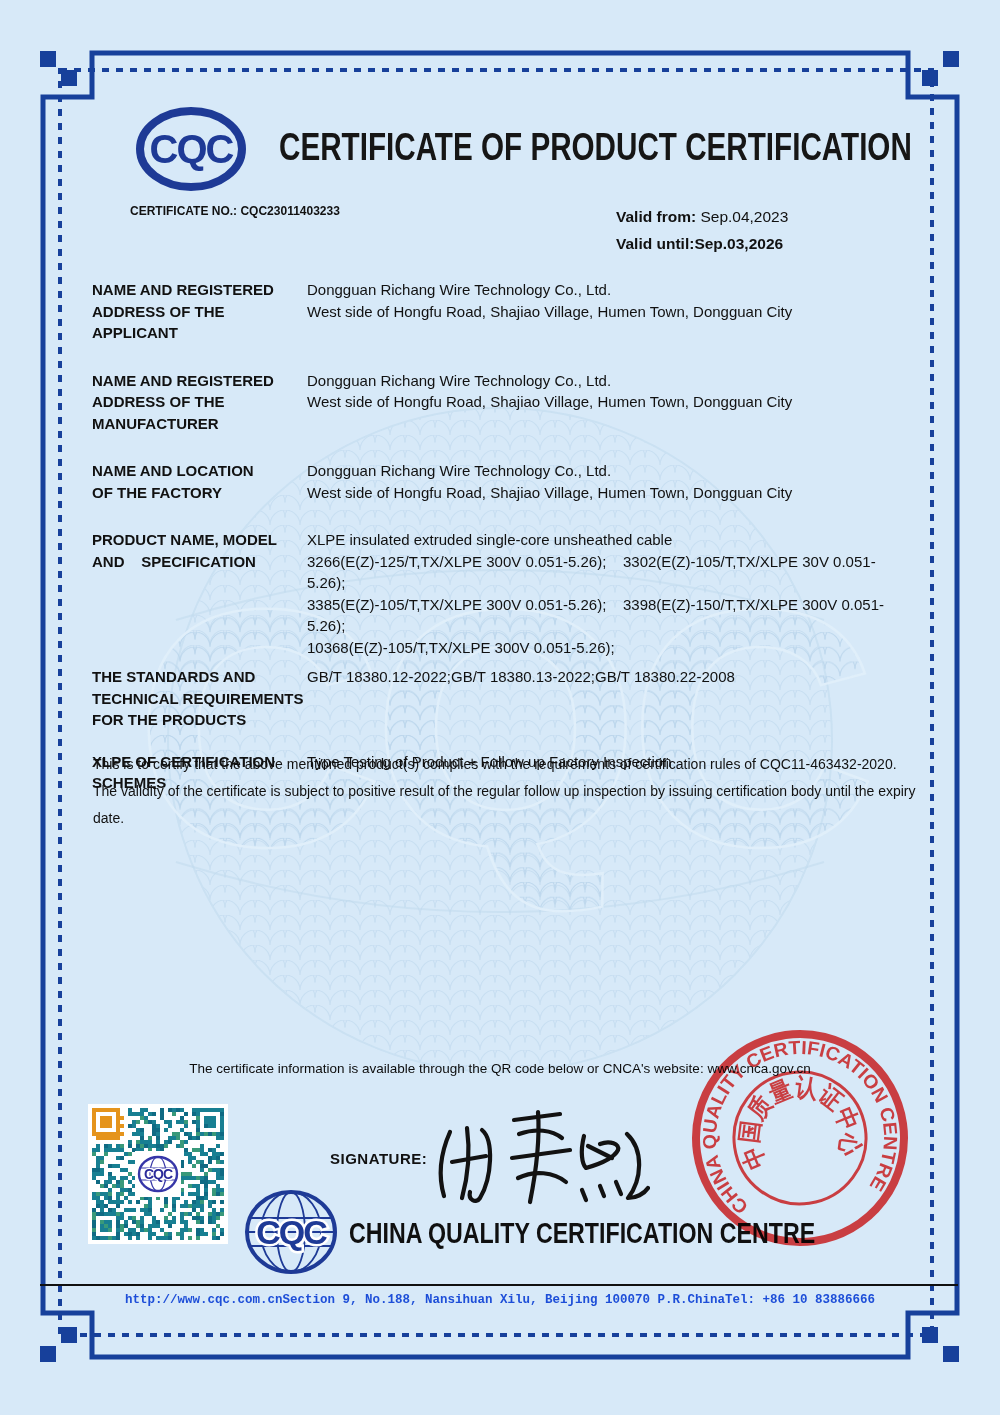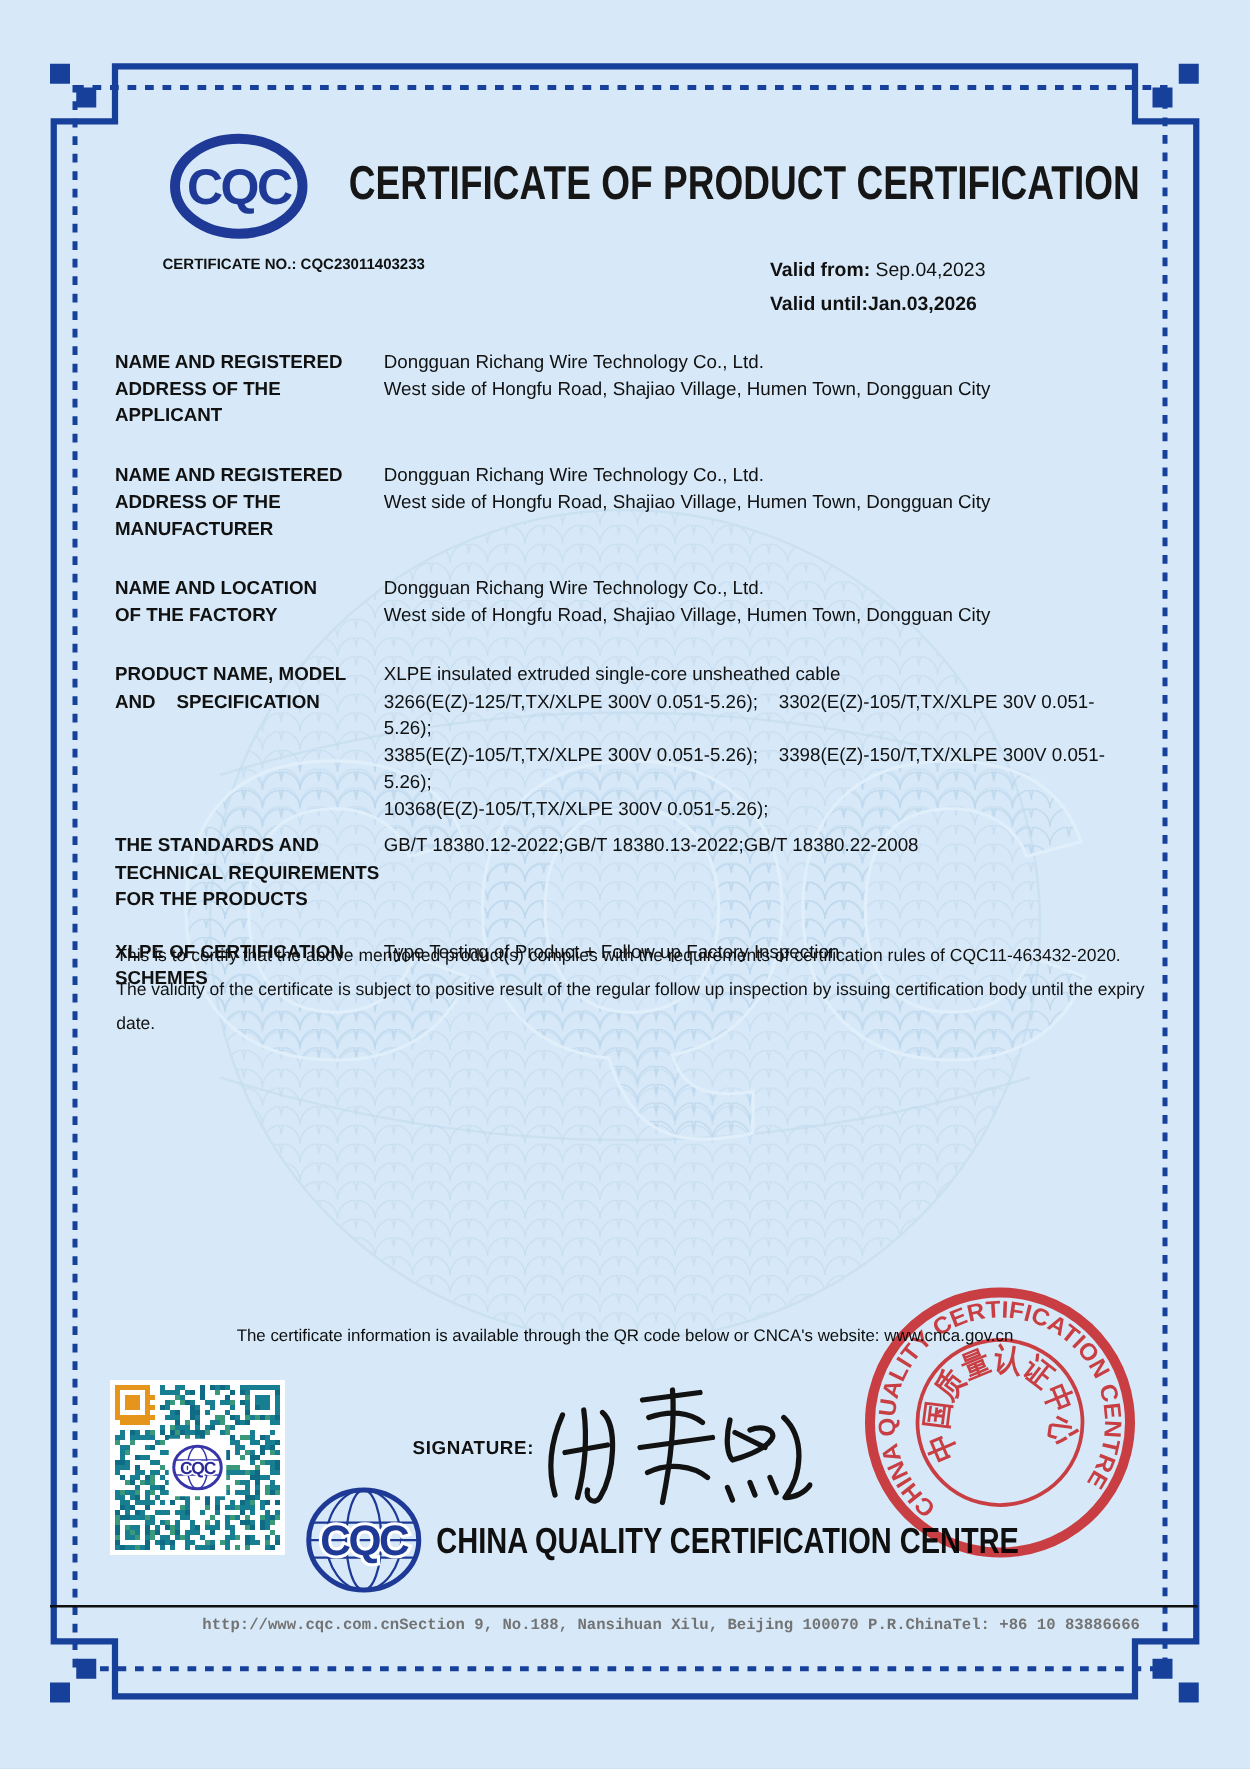--- a/index.html
+++ b/index.html
@@ -53,22 +53,22 @@
   .sig-draw{left:422px;top:1106px;z-index:2;}
 
   .centre-logo{left:243px;top:1188px;z-index:2;}
   .centre-name{left:349px;top:1217px;z-index:2;font-size:29px;font-weight:700;color:#101010;
       transform:scaleX(.80);transform-origin:left top;white-space:nowrap;}
 
   .seal{left:683px;top:1021px;z-index:4;opacity:.9;mix-blend-mode:multiply;}
 
   
   .footer-line{left:40px;top:1284px;width:918px;height:2px;background:#101010;z-index:2;}
-  .footer{left:88px;top:1293px;width:824px;z-index:2;display:flex;justify-content:flex-end;
-      font-family:"Liberation Mono",monospace;font-size:12.5px;font-weight:700;color:#737373;white-space:nowrap;}
+  .footer{left:88px;top:1293px;width:824px;z-index:2;display:flex;justify-content:center;
+      font-family:"Liberation Mono",monospace;font-size:12.5px;font-weight:700;color:#1d4ed8;white-space:nowrap;}
 </style>
 </head>
 <body>
 
 <div class="page">
 
   <svg class="abs watermark" width="1000" height="1415" viewBox="0 0 1000 1415">
     <defs>
       <pattern id="sei" width="30" height="15" patternUnits="userSpaceOnUse">
         <path d="M0 15 a15 15 0 0 1 30 0" fill="none" stroke="#b7d3ea" stroke-width="1.2"></path>
@@ -104,21 +104,21 @@
 
   <div class="abs page-title">CERTIFICATE OF PRODUCT CERTIFICATION</div>
 
   <div class="abs certno-row">
     <span>CERTIFICATE NO.:</span>
     <span>CQC23011403233</span>
   </div>
 
   <div class="abs valid-block">
     <div><b>Valid from:</b> <span class="valid-from-val">Sep.04,2023</span></div>
-    <div><b>Valid until:</b><span class="valid-until-val">Jan.03,2026</span></div>
+    <div><b>Valid until:</b><span class="valid-until-val">Sep.03,2026</span></div>
   </div>
 
   <div class="abs fields">
 
       <div class="field">
         <div class="flabel">NAME AND REGISTERED
 ADDRESS OF THE APPLICANT</div>
         <div class="fvalue">Dongguan Richang Wire Technology Co., Ltd.
 West side of Hongfu Road, Shajiao Village, Humen Town, Dongguan City</div>
       </div>

